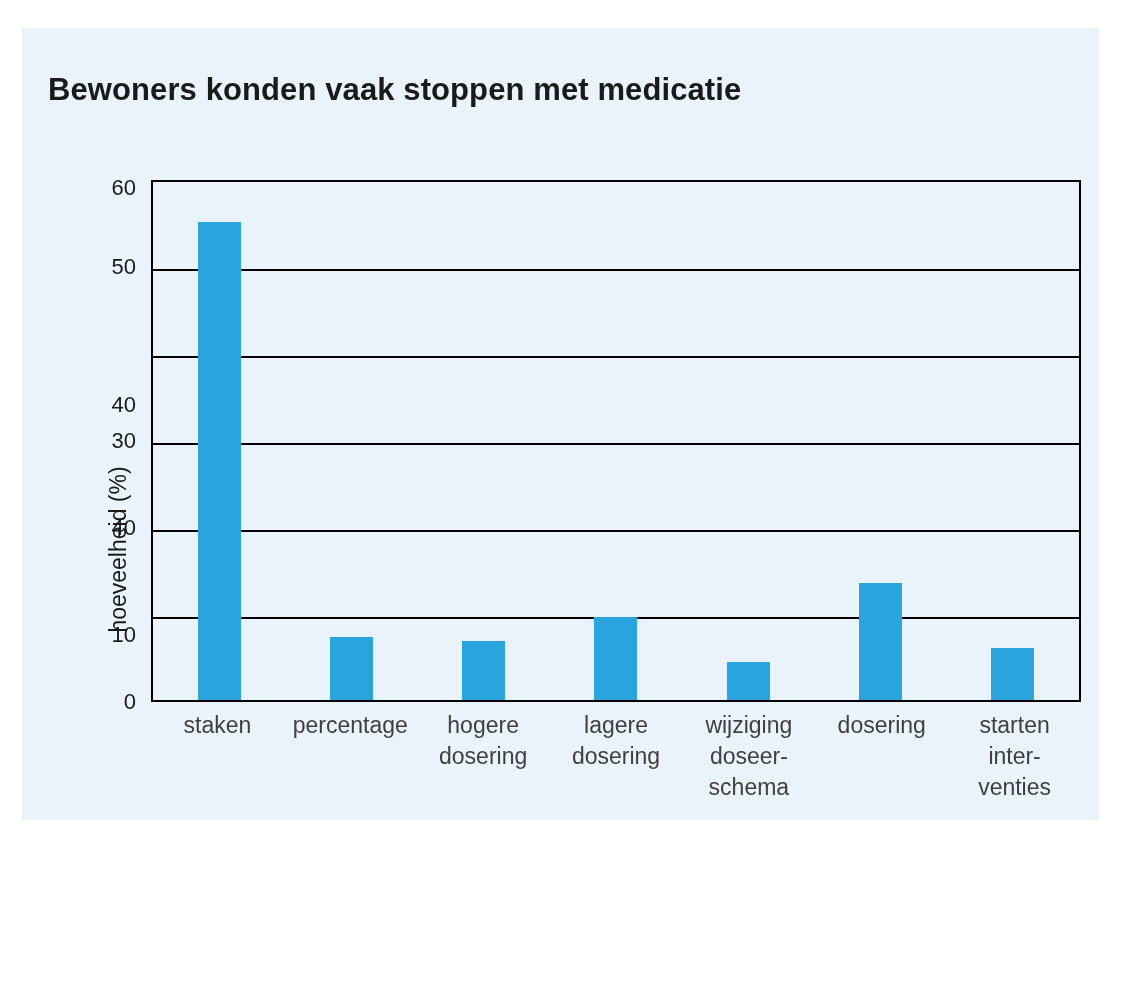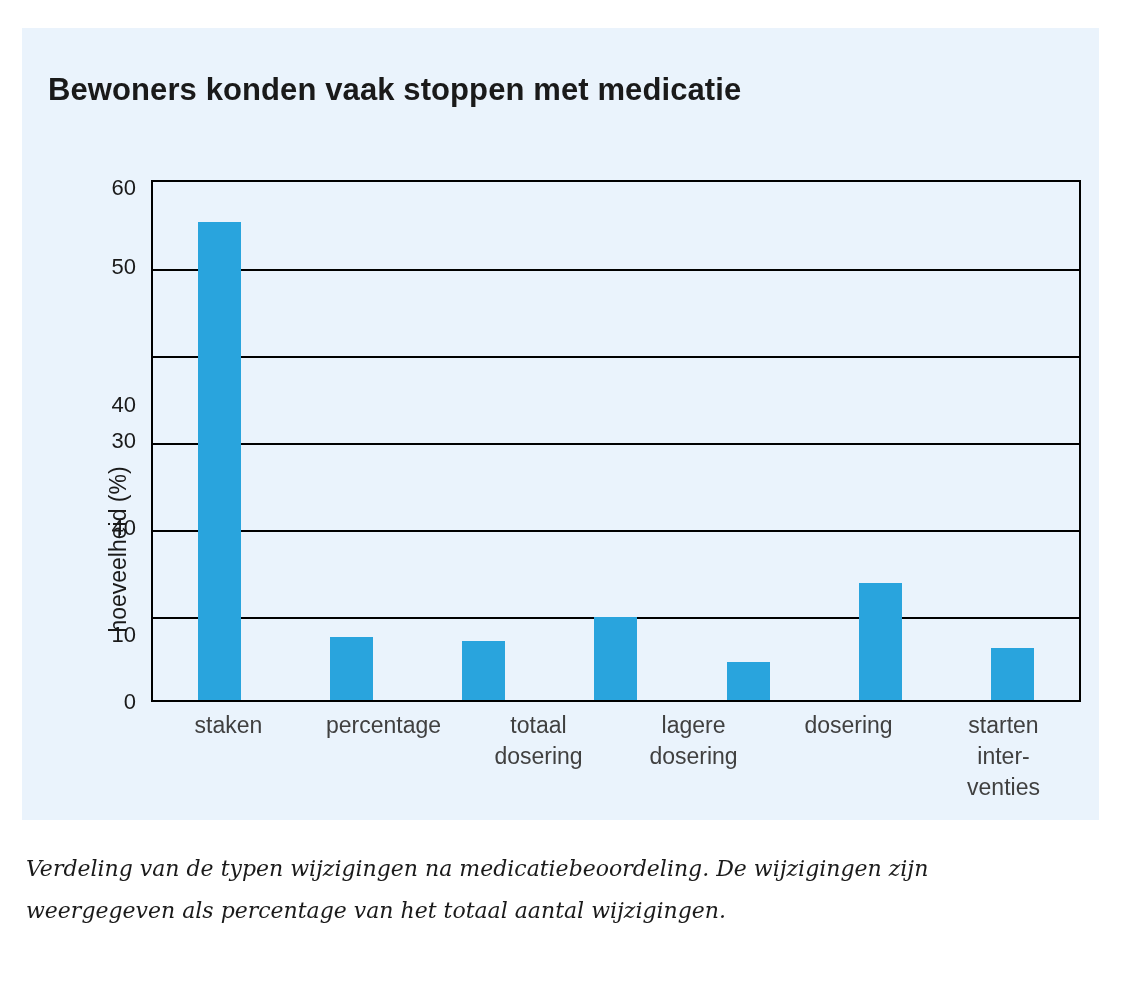--- a/index.html
+++ b/index.html
@@ -185,35 +185,36 @@
   </div>
 
   <div class="xlabels">
     <div class="xlabel">
       <span>staken</span>
     </div>
     <div class="xlabel">
       <span>percentage</span>
     </div>
     <div class="xlabel">
-      <span>totaal</span>
+      <span>hogere</span>
       <span>dosering</span>
     </div>
     <div class="xlabel">
       <span>lagere</span>
       <span>dosering</span>
+    </div>
+    <div class="xlabel">
+      <span>wijziging</span>
+      <span>doseer-</span>
+      <span>schema</span>
     </div>
     <div class="xlabel">
       <span>dosering</span>
     </div>
     <div class="xlabel">
       <span>starten</span>
       <span>inter-</span>
       <span>venties</span>
     </div>
   </div>
 
-  <div class="caption">
-    <div>Verdeling van de typen wijzigingen na medicatiebeoordeling. De wijzigingen zijn</div>
-    <div>weergegeven als percentage van het totaal aantal wijzigingen.</div>
-  </div>
 
 </div>
 
 </body></html>

